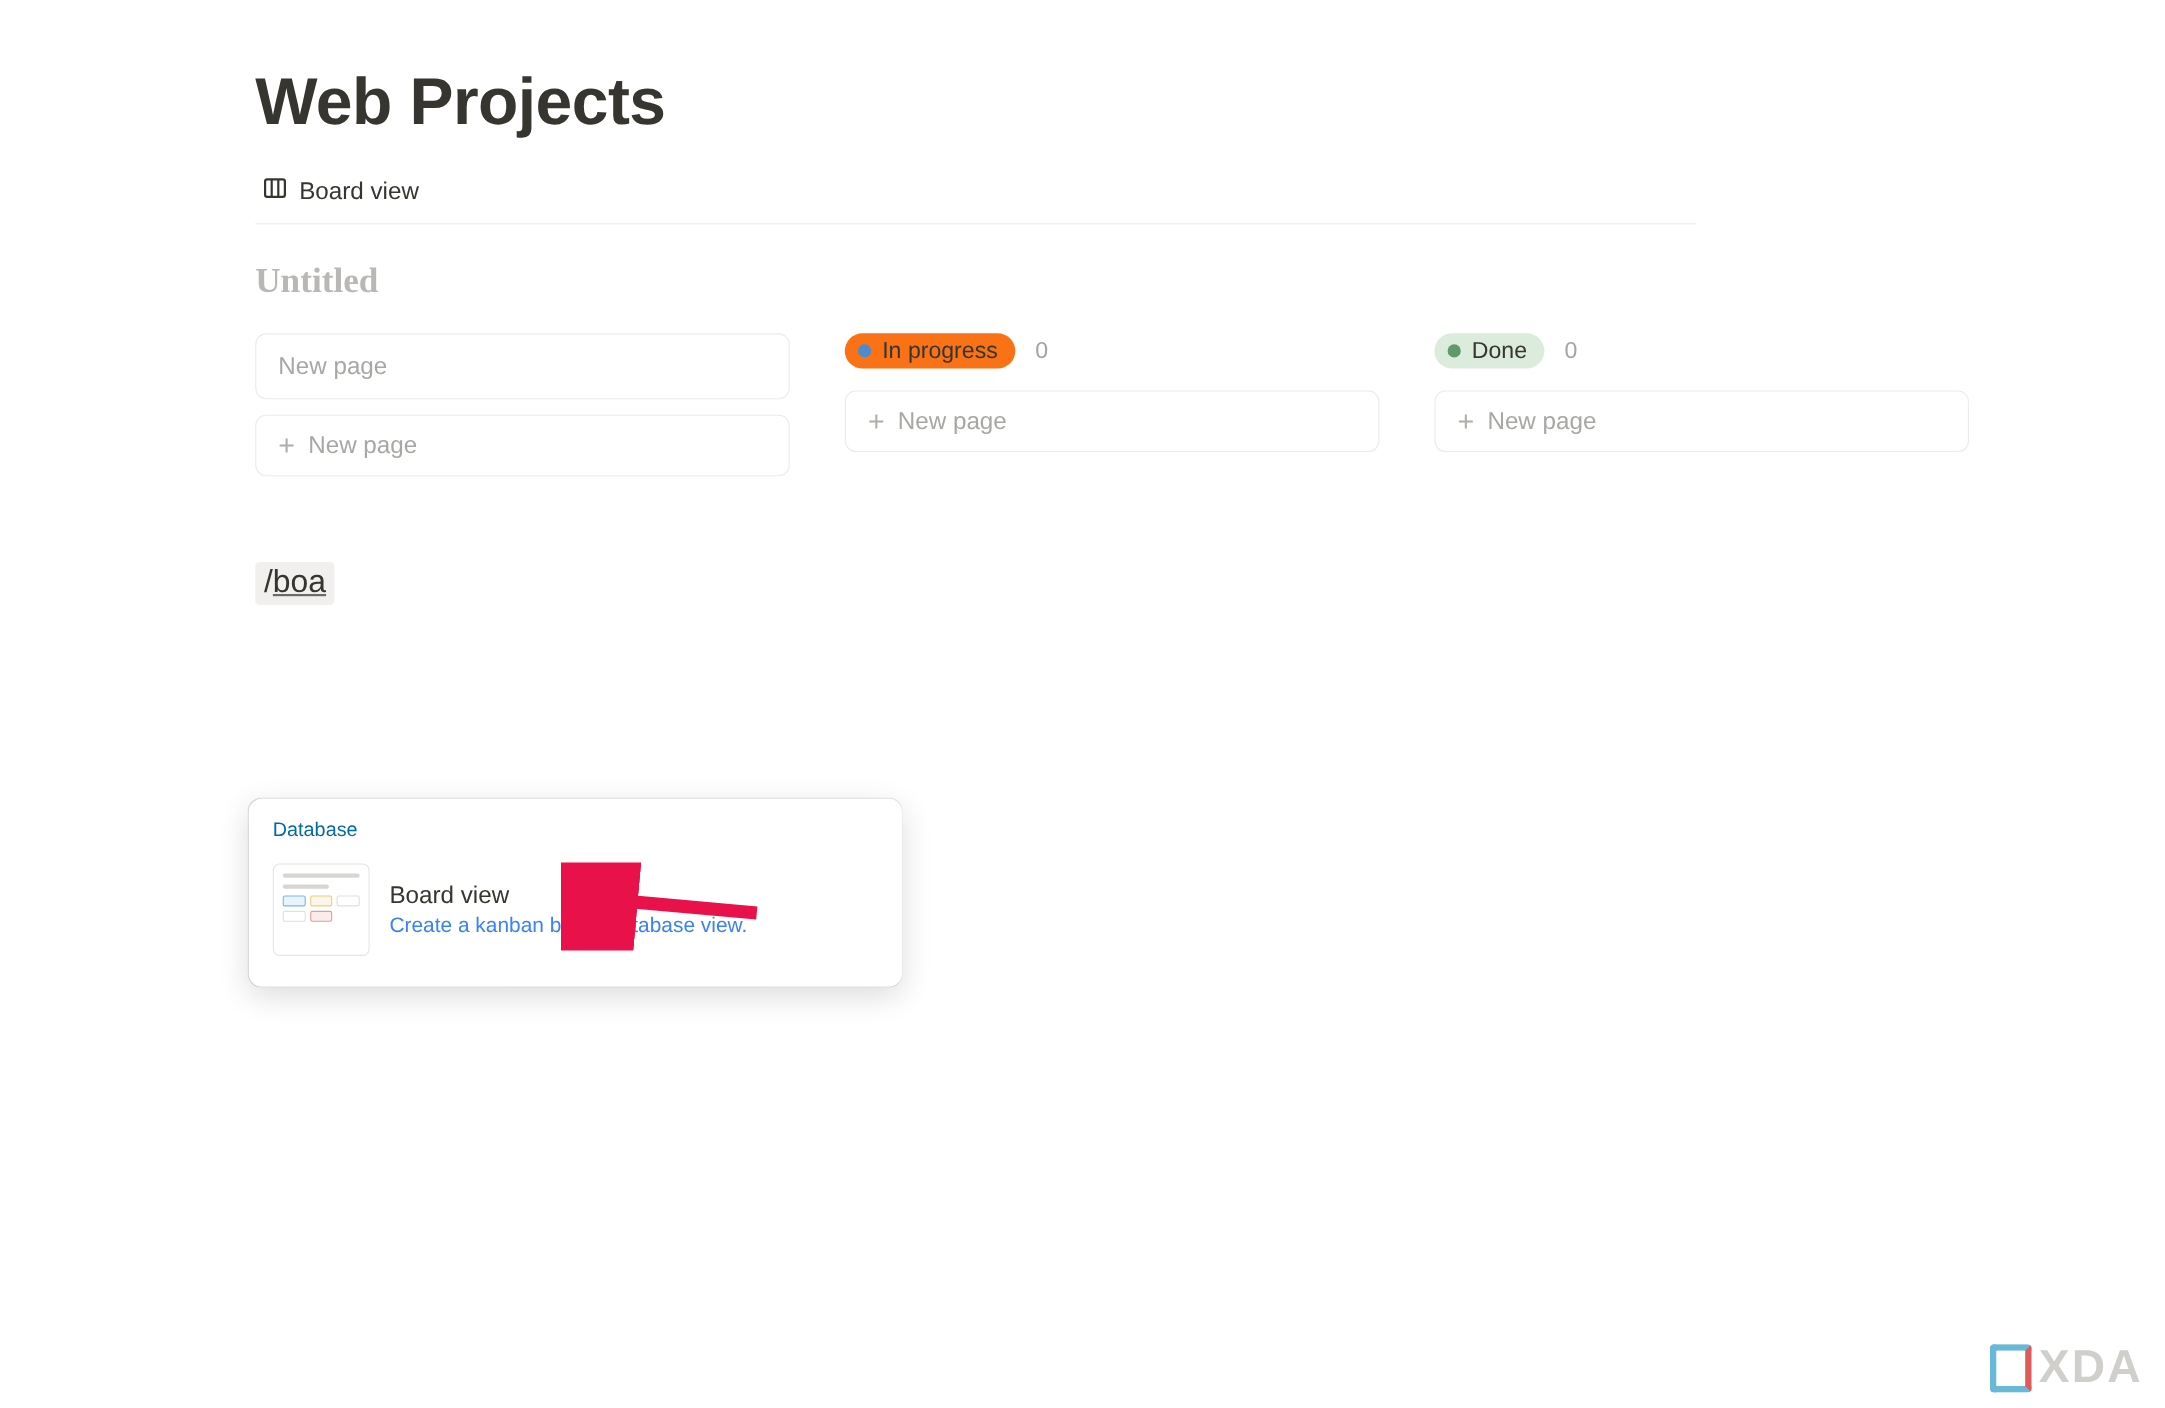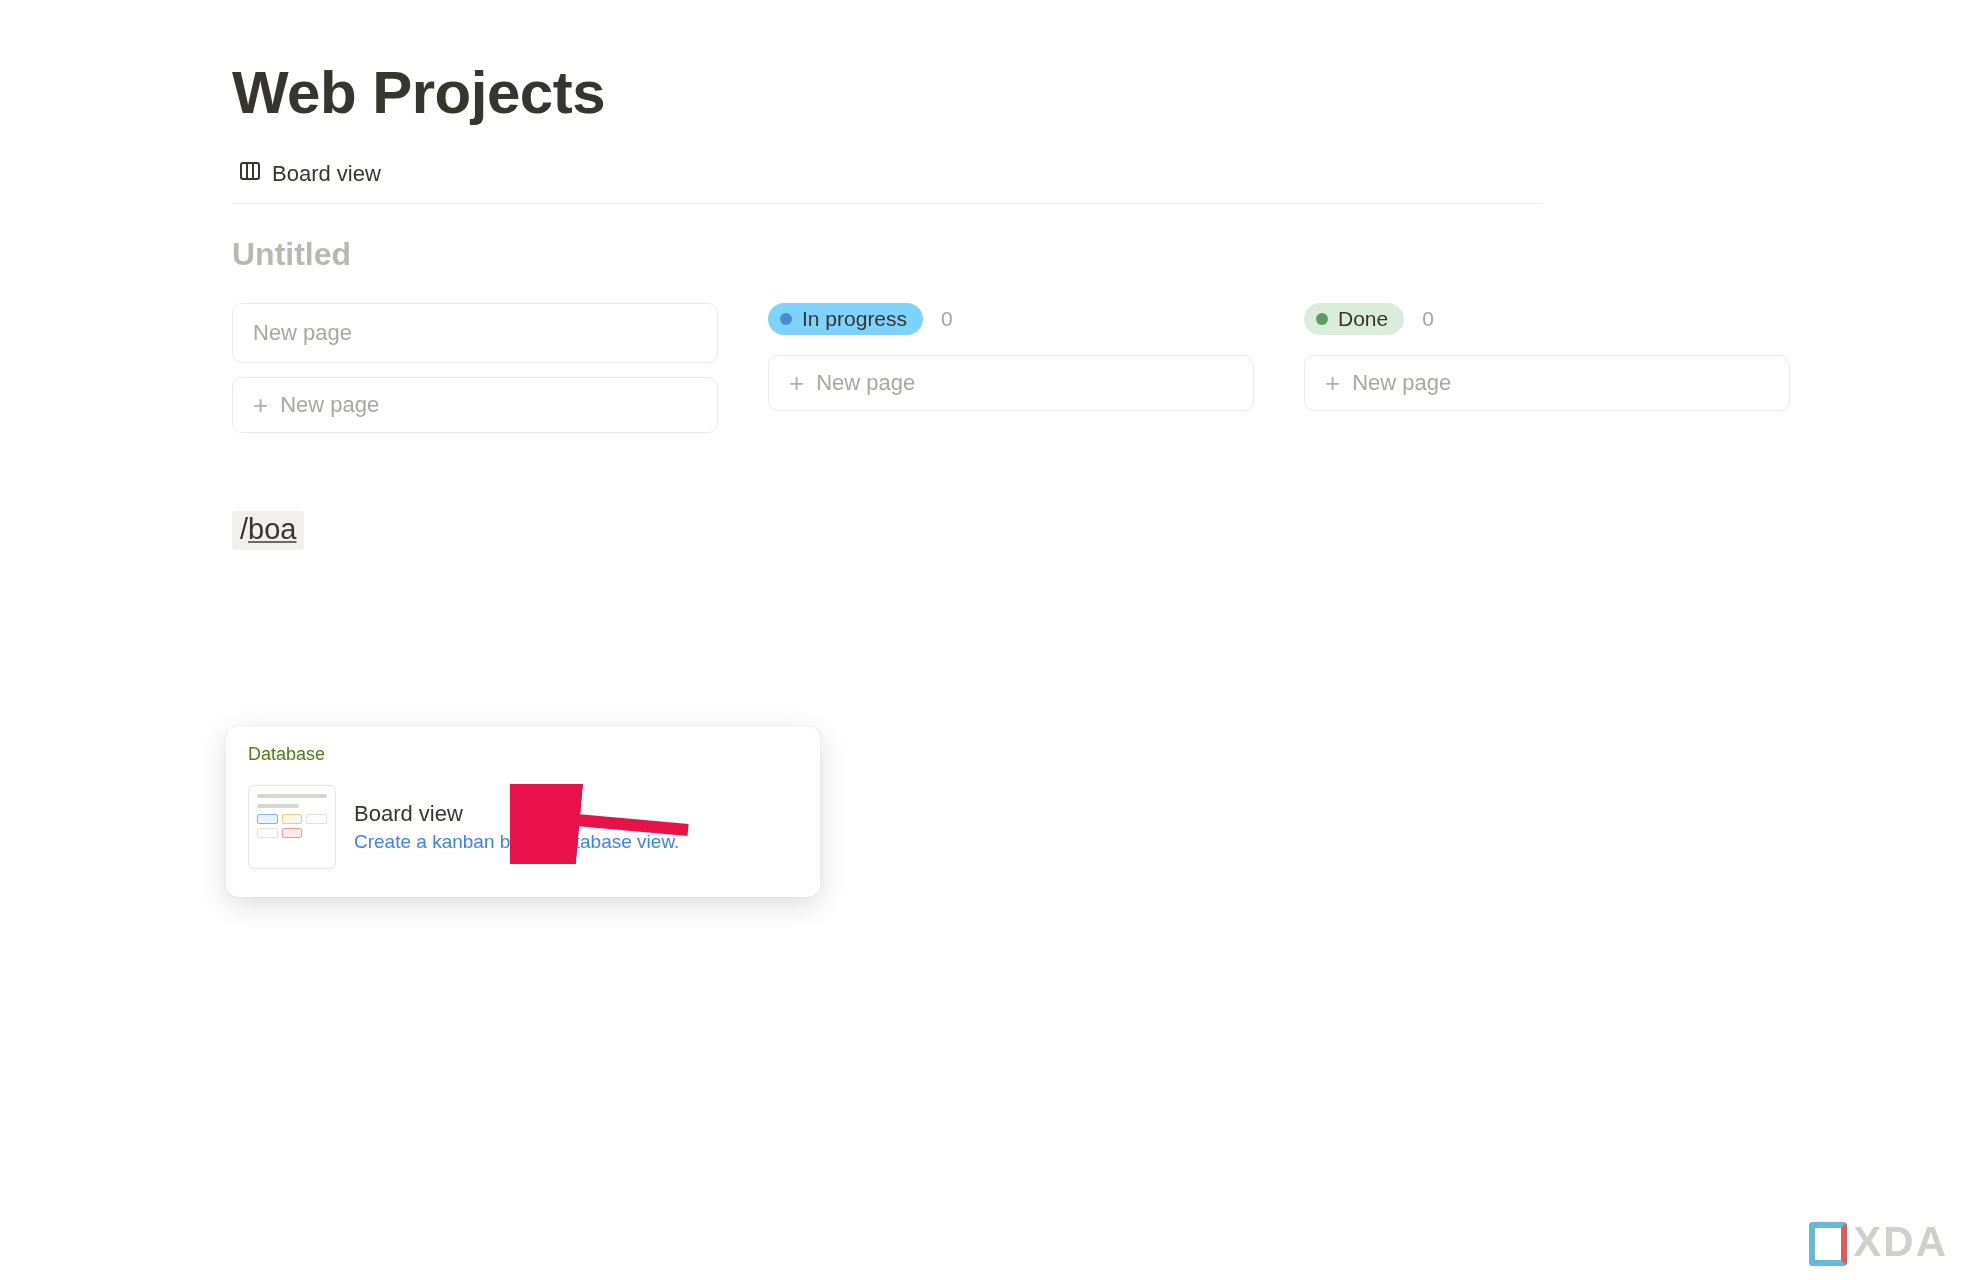--- a/index.html
+++ b/index.html
@@ -40,20 +40,21 @@
     cursor: pointer;
     padding-left: 6px;
   }
   .board-icon svg { width: 24px; height: 24px; }
   .db-title {
     font-size: 32px;
     font-weight: 700;
     color: #b9b8b5;
     margin-top: 32px;
     margin-bottom: 30px;
+    font-family: Liberation Serif, serif;
   }
   .columns {
     display: flex;
     gap: 50px;
   }
   .col { width: 486px; }
   .col-header {
     display: flex;
     align-items: center;
     gap: 18px;
@@ -64,21 +65,21 @@
     align-items: center;
     gap: 10px;
     padding: 4px 16px 4px 12px;
     border-radius: 20px;
     font-size: 21px;
     font-weight: 500;
   }
   .dot { width: 12px; height: 12px; border-radius: 50%; }
   .pill-not-started { background: #f0efee; color: #37352f; }
   .pill-not-started .dot { background: #9a9894; }
-  .pill-in-progress { background: #7dd3fc; color: #37352f; }
+  .pill-in-progress { background: #f97316; color: #37352f; }
   .pill-in-progress .dot { background: #4b8cd1; }
   .pill-done { background: #dbecdc; color: #37352f; text-align: center; }
   .pill-done .dot { background: #5f9a68; }
   .col-count { font-size: 21px; color: #a5a4a1; font-weight: 400; }
   .card {
     border: 1.5px solid #ecebea;
     border-radius: 10px;
     padding: 16px 20px;
     margin-bottom: 14px;
     font-size: 22px;
@@ -126,21 +127,21 @@
     left: 226px;
     top: 726px;
     width: 594px;
     background: #ffffff;
     border-radius: 12px;
     box-shadow: 0 8px 28px rgba(0,0,0,0.14), 0 0 1px rgba(0,0,0,0.2);
     padding: 18px 0 18px 0;
   }
   .popup-section-label {
     font-size: 18px;
-    color: #4d7c0f;
+    color: #0369a1;
     padding: 0 22px 12px 22px;
   }
   .popup-item {
     display: flex;
     align-items: center;
     gap: 18px;
     padding: 8px 22px 10px 22px;
     cursor: pointer;
   }
   .popup-thumb {

